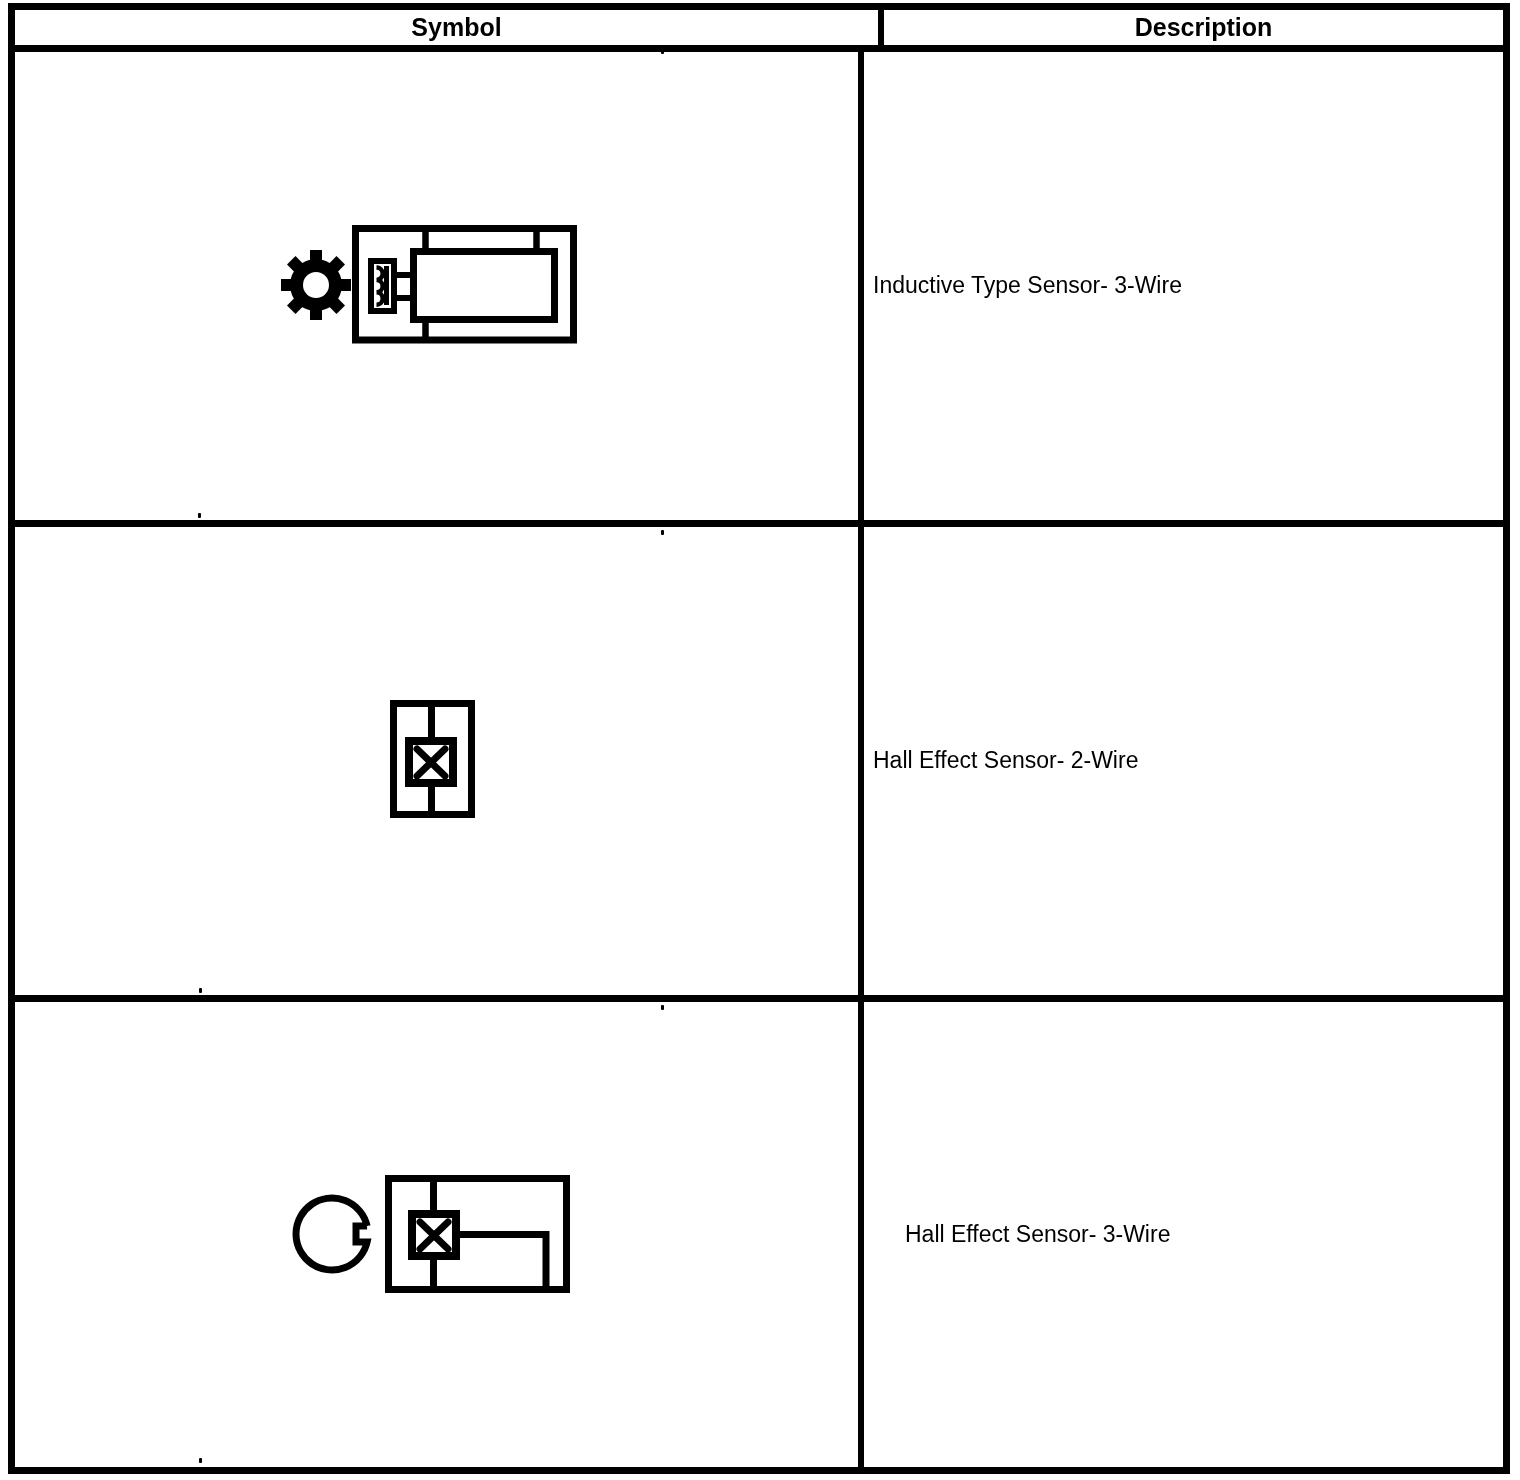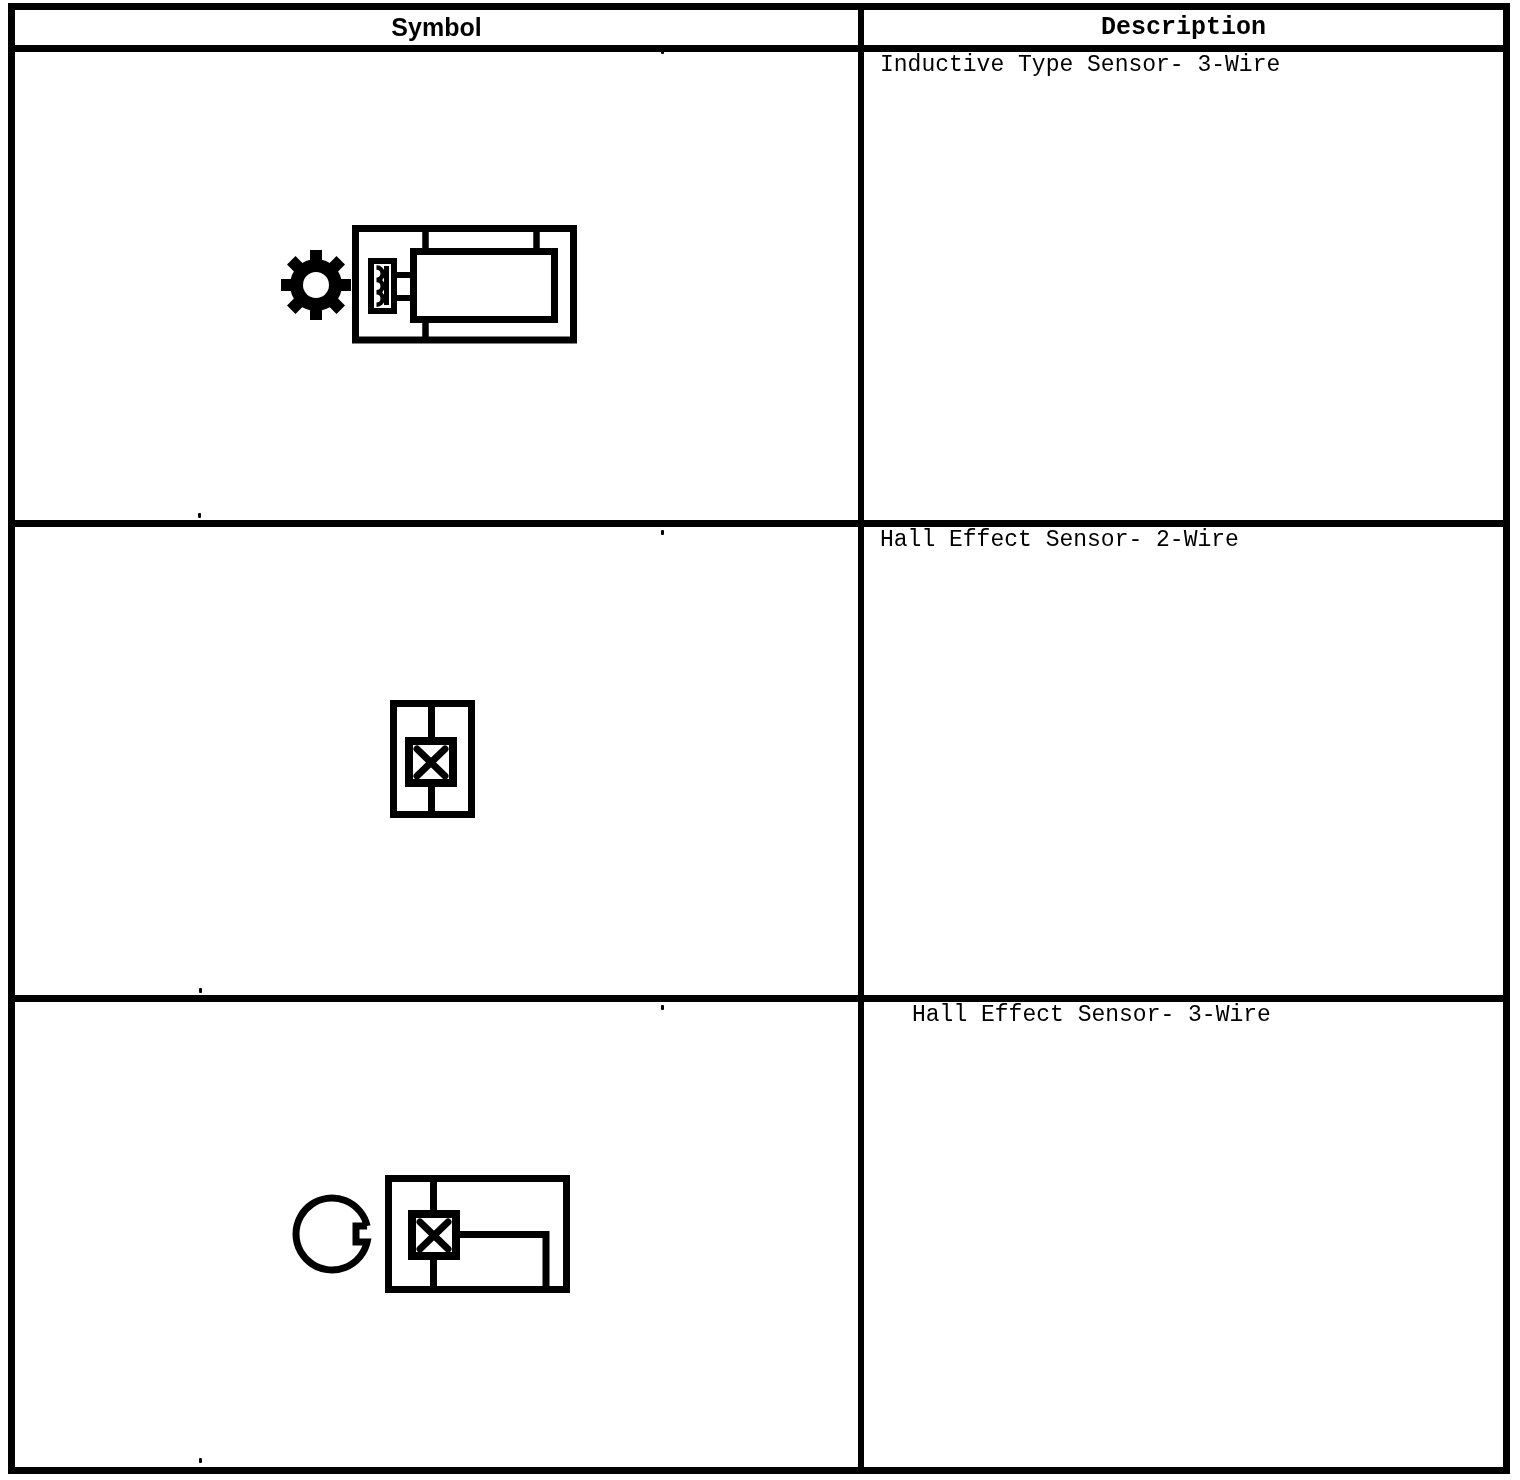--- a/index.html
+++ b/index.html
@@ -28,50 +28,51 @@
     height: 35px;
     border-bottom: 7px solid #000;
   }
   .hcell {
     display: flex;
     align-items: center;
     justify-content: center;
     font-weight: bold;
     font-size: 25px;
     line-height: 1;
+    padding-left: 20px;
   }
   .trow {
     display: flex;
     height: 468px;
     border-bottom: 7px solid #000;
   }
   .trow.last {
     height: 465px;
     border-bottom: none;
     gap: 32px;
   }
   .sym-col {
     width: 843px;
     border-right: 6px solid #000;
     box-sizing: content-box;
   }
   .desc-col {
     flex: 1;
-    font-family: Liberation Mono, monospace;
   }
   .sym-cell {
     position: relative;
     overflow: hidden;
   }
   .sym-cell svg {
     display: block;
   }
   .desc-cell {
     display: flex;
-    padding-left: 16px;
+    align-items: center;
+    padding-left: 9px;
     font-size: 23px;
     line-height: 1.2;
   }
   .speck {
     position: absolute;
     width: 3px;
     height: 5px;
     background: #000;
     border-radius: 1px;
   }

